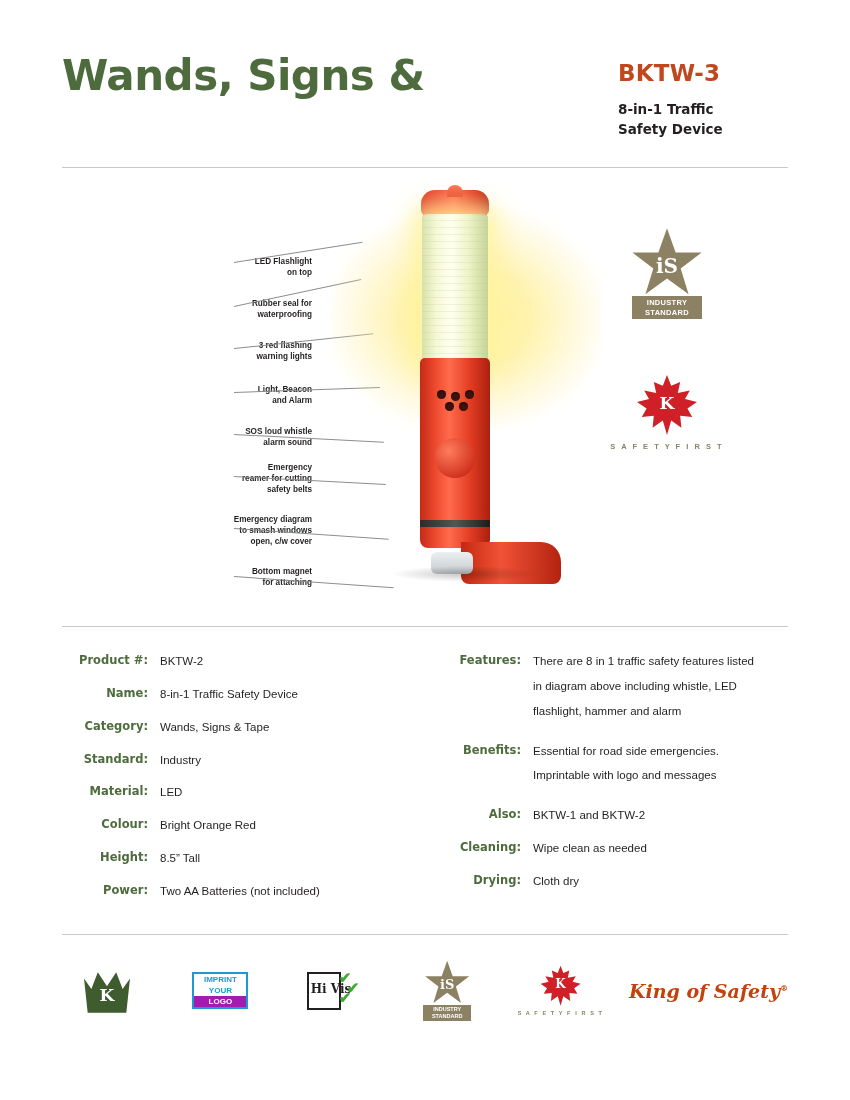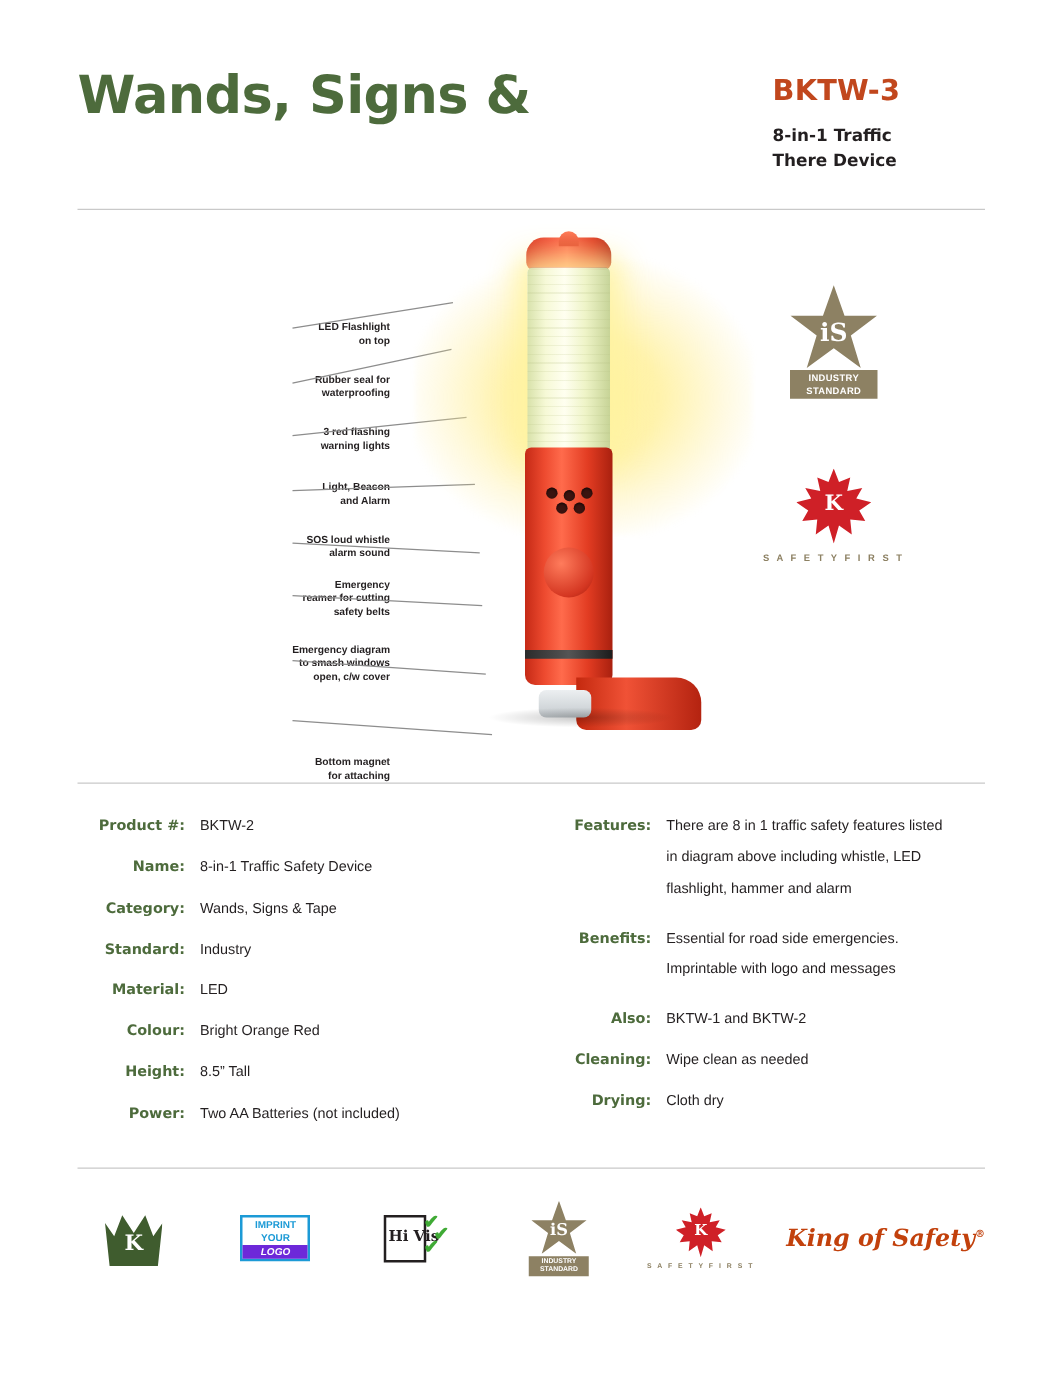--- a/index.html
+++ b/index.html
@@ -153,21 +153,21 @@
 
   .crown { width:46px; height:44px; margin:0 auto; background:#3f5c2e;
      clip-path: polygon(0% 22%, 16% 46%, 30% 8%, 50% 40%, 70% 8%, 84% 46%, 100% 22%, 92% 100%, 8% 100%);
      position:relative;}
   .crown span{ position:absolute; left:0; right:0; top:16px; text-align:center; color:#fff; font-weight:700; font-size:17px; font-family:"DejaVu Serif",serif;}
 
   .imprint { width:56px; margin:0 auto; border:2px solid #1c9ad6; }
   .imprint div { font-size:8px; font-weight:700; text-align:center; padding:1px 0; }
   .imprint .l1{ color:#1c9ad6; }
   .imprint .l2{ color:#1c9ad6; }
-  .imprint .l3{ background:#6d28d9; color:#fff;font-style:italic; }
+  .imprint .l3{ background:#a21caf; color:#fff; }
 
   .hivis { width:62px; height:46px; margin:0 auto; position:relative; }
   .hivis .box { position:absolute; left:4px; top:4px; width:34px; height:38px; border:2px solid #231f20; }
   .hivis .hv { position:absolute; left:8px; top:14px; font-size:12px; font-weight:700; color:#231f20; font-family:"DejaVu Serif",serif;}
   .check { position:absolute; color:#3faa35; font-size:15px; font-weight:700; line-height:1; }
 
   .f-star { width:46px; height:46px; margin:0 auto; background:#8d8163;
     clip-path: polygon(50% 0%, 62% 34%, 98% 34%, 69% 56%, 80% 92%, 50% 70%, 20% 92%, 31% 56%, 2% 34%, 38% 34%);
     position:relative;}
   .f-star span{ position:absolute; left:0; right:0; top:16px; text-align:center; color:#fff; font-weight:700; font-size:13px; font-family:"DejaVu Serif",serif;}
@@ -193,21 +193,21 @@
   <div class="header">
     <div class="title-block">
       <h1 class="title">
         <span>Wands, Signs &amp;</span><br>
       </h1>
     </div>
     <div class="sku-block">
       <p class="sku">BKTW-3</p>
       <p class="sku-sub">
         <span>8-in-1 Traffic</span><br>
-        <span>There Device</span>
+        <span>Safety Device</span>
       </p>
     </div>
   </div>
 
   <div class="rule"></div>
 
   <div class="hero">
 
     <div class="callouts">
       <div class="callout" style="top:20px;">
@@ -233,21 +233,21 @@
       <div class="callout" style="top:226px;">
         <span>Emergency</span><br>
         <span>reamer for cutting</span><br>
         <span>safety belts</span>
       </div>
       <div class="callout" style="top:278px;">
         <span>Emergency diagram</span><br>
         <span>to smash windows</span><br>
         <span>open, c/w cover</span>
       </div>
-      <div class="callout" style="top:330px;margin-top:38px;">
+      <div class="callout" style="top:330px;">
         <span>Bottom magnet</span><br>
         <span>for attaching</span>
       </div>
 
       <div class="leader" style="left:162px; top:26px;  width:130px; transform: rotate(-9deg);"></div>
       <div class="leader" style="left:162px; top:70px;  width:130px; transform: rotate(-12deg);"></div>
       <div class="leader" style="left:162px; top:112px; width:140px; transform: rotate(-6deg);"></div>
       <div class="leader" style="left:162px; top:156px; width:146px; transform: rotate(-2deg);"></div>
       <div class="leader" style="left:162px; top:198px; width:150px; transform: rotate(3deg);"></div>
       <div class="leader" style="left:162px; top:240px; width:152px; transform: rotate(3deg);"></div>

